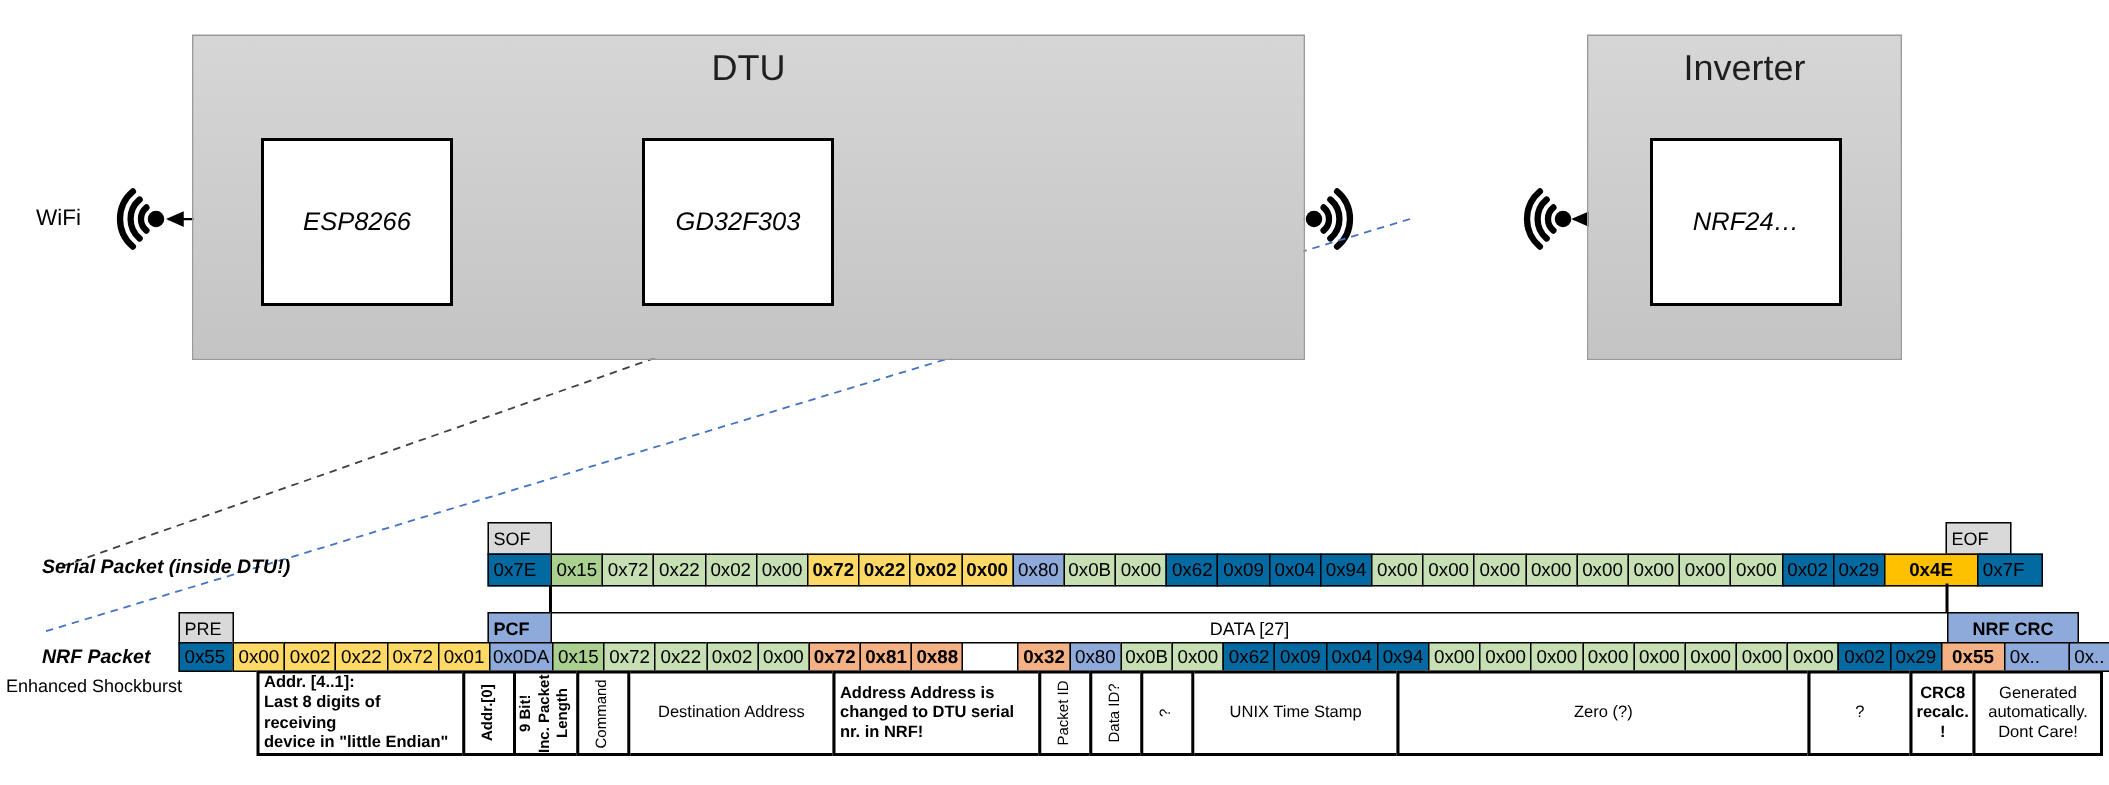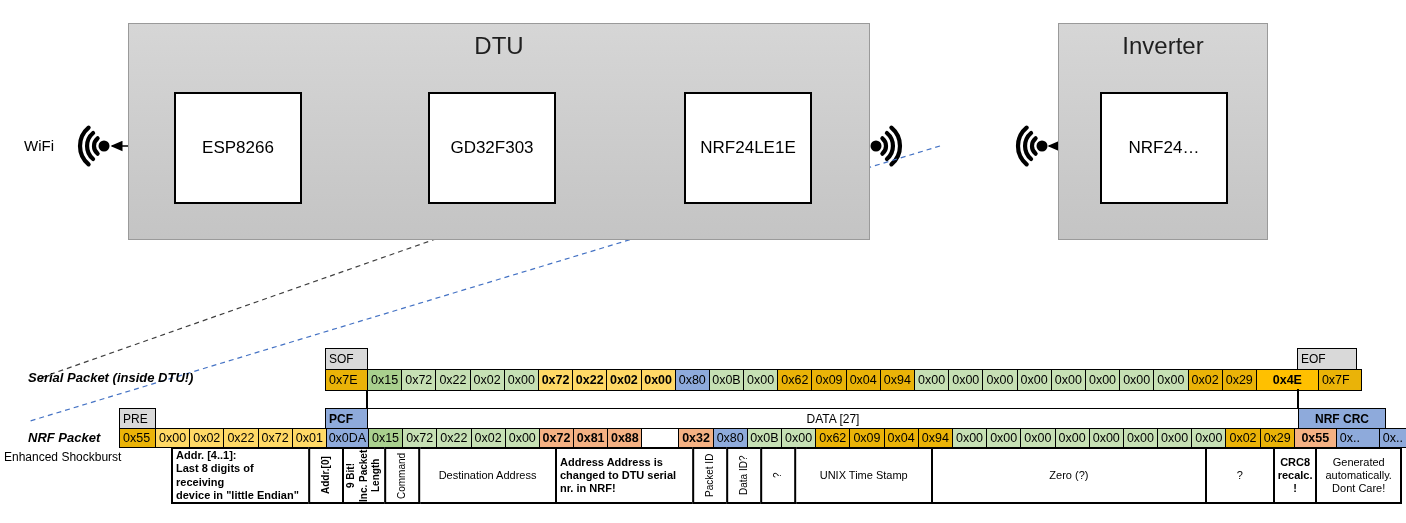--- a/index.html
+++ b/index.html
@@ -3,38 +3,38 @@
 <meta charset="utf-8">
 <style>
   html,body{margin:0;padding:0;background:#fff;}
   .canvas{position:relative;width:1406px;height:523px;background:#fff;overflow:hidden;
           font-family:"Liberation Sans",sans-serif;color:#000;}
   .layer{position:absolute;left:0;top:0;pointer-events:none;}
   
   .grp{position:absolute;background:linear-gradient(#d6d6d6,#c4c4c4);border:1px solid #9a9a9a;}
   .grp-title{text-align:center;font-size:24px;color:#1f1f1f;padding-top:8px;}
   .comp{position:absolute;background:#fff;border:2.5px solid #000;display:flex;
-        align-items:center;justify-content:center;font-size:17px;}
+        align-items:center;justify-content:center;font-size:17px;font-style:italic;}
   .wifi-label{position:absolute;font-size:15px;}
   
   .lbl-bi{position:absolute;font-weight:bold;font-style:italic;font-size:13px;}
   .lbl-r{position:absolute;font-size:12px;}
   .hbox{position:absolute;box-sizing:border-box;border:1px solid #000;background:#D9D9D9;
         display:flex;align-items:center;font-size:12px;font-weight:700;padding-left:3px;}
   .hbox.center{justify-content:center;padding-left:0;}
   .hbox.light{font-weight:400;}
   .prow{position:absolute;display:flex;}
   .cell{box-sizing:border-box;border:1px solid #000;margin-left:-1px;display:flex;
         align-items:center;justify-content:center;font-size:12.5px;flex:none;}
   .prow .cell:first-child{margin-left:0;}
   .cell.left{justify-content:flex-start;padding-left:3px;}
   .cell.bold{font-weight:700;}
   #serial-row .cell{height:22px;}
   #nrf-row .cell{height:20px;}
-  .c-g1{background:#A9D08E;} .c-g2{background:#C6E0B4;} .c-gy{background:#eab308;}
+  .c-g1{background:#A9D08E;} .c-g2{background:#C6E0B4;} .c-gy{background:#0369a1;}
   .c-bl{background:#8EAADB;} .c-yl{background:#FFD966;} .c-am{background:#FFC000;}
   .c-sa{background:#F4B183;} .c-sl{background:#F8CBAD;}
   .annrow .ann{box-sizing:border-box;border:2px solid #000;margin-left:-2px;height:57px;
         background:#fff;display:flex;align-items:center;justify-content:center;
         font-size:11px;line-height:1.2;text-align:center;white-space:pre-line;flex:none;}
   .annrow .ann:first-child{margin-left:0;}
   .ann.alignleft{justify-content:flex-start;text-align:left;padding:1px 3px;}
   .ann.bold{font-weight:700;}
   .ann.vert{writing-mode:vertical-rl;transform:rotate(180deg);font-size:10px;
         white-space:pre;line-height:1.25;}
@@ -91,30 +91,29 @@
     <line x1="940" y1="146" x2="30" y2="421" stroke="#4472C4" stroke-width="1.2" stroke-dasharray="5 4"></line>
   </svg>
 
   <div class="wifi-label" style="left:24px;top:137px">WiFi</div>
 
   <div class="grp" style="left:128px;top:23px;width:740px;height:215px">
     <div class="grp-title">DTU</div>
   </div>
   <div class="comp" style="left:174px;top:92px;width:124px;height:108px">ESP8266</div>
   <div class="comp" style="left:428px;top:92px;width:124px;height:108px">GD32F303</div>
-  <div class="comp" style="left:684px;top:92px;width:124px;height:108px">NRF24LE1E</div>
 
   <div class="grp" style="left:1058px;top:23px;width:208px;height:215px">
     <div class="grp-title">Inverter</div>
   </div>
   <div class="comp" style="left:1100px;top:92px;width:124px;height:108px">NRF24…</div>
 
   <div class="lbl-bi" style="left:28px;top:370px">Serial Packet (inside DTU!)</div>
   <div class="hbox light" style="left:325px;top:348px;width:43px;height:22px">SOF</div>
-  <div class="hbox light" style="left:1297px;top:348px;width:60px;height:22px">EOF</div>
+  <div class="hbox light" style="left:1297px;top:348px;width:44px;height:22px">EOF</div>
   <div class="prow" id="serial-row" style="left:325px;top:369px">
       <div class="cell c-gy left" style="width: 43px;">0x7E</div>
       <div class="cell c-g1" style="width: 35.2px;">0x15</div>
       <div class="cell c-g2" style="width: 35.2px;">0x72</div>
       <div class="cell c-g2" style="width: 35.2px;">0x22</div>
       <div class="cell c-g2" style="width: 35.2px;">0x02</div>
       <div class="cell c-g2" style="width: 35.2px;">0x00</div>
       <div class="cell c-yl bold" style="width: 35.2px;">0x72</div>
       <div class="cell c-yl bold" style="width: 35.2px;">0x22</div>
       <div class="cell c-yl bold" style="width: 35.2px;">0x02</div>

